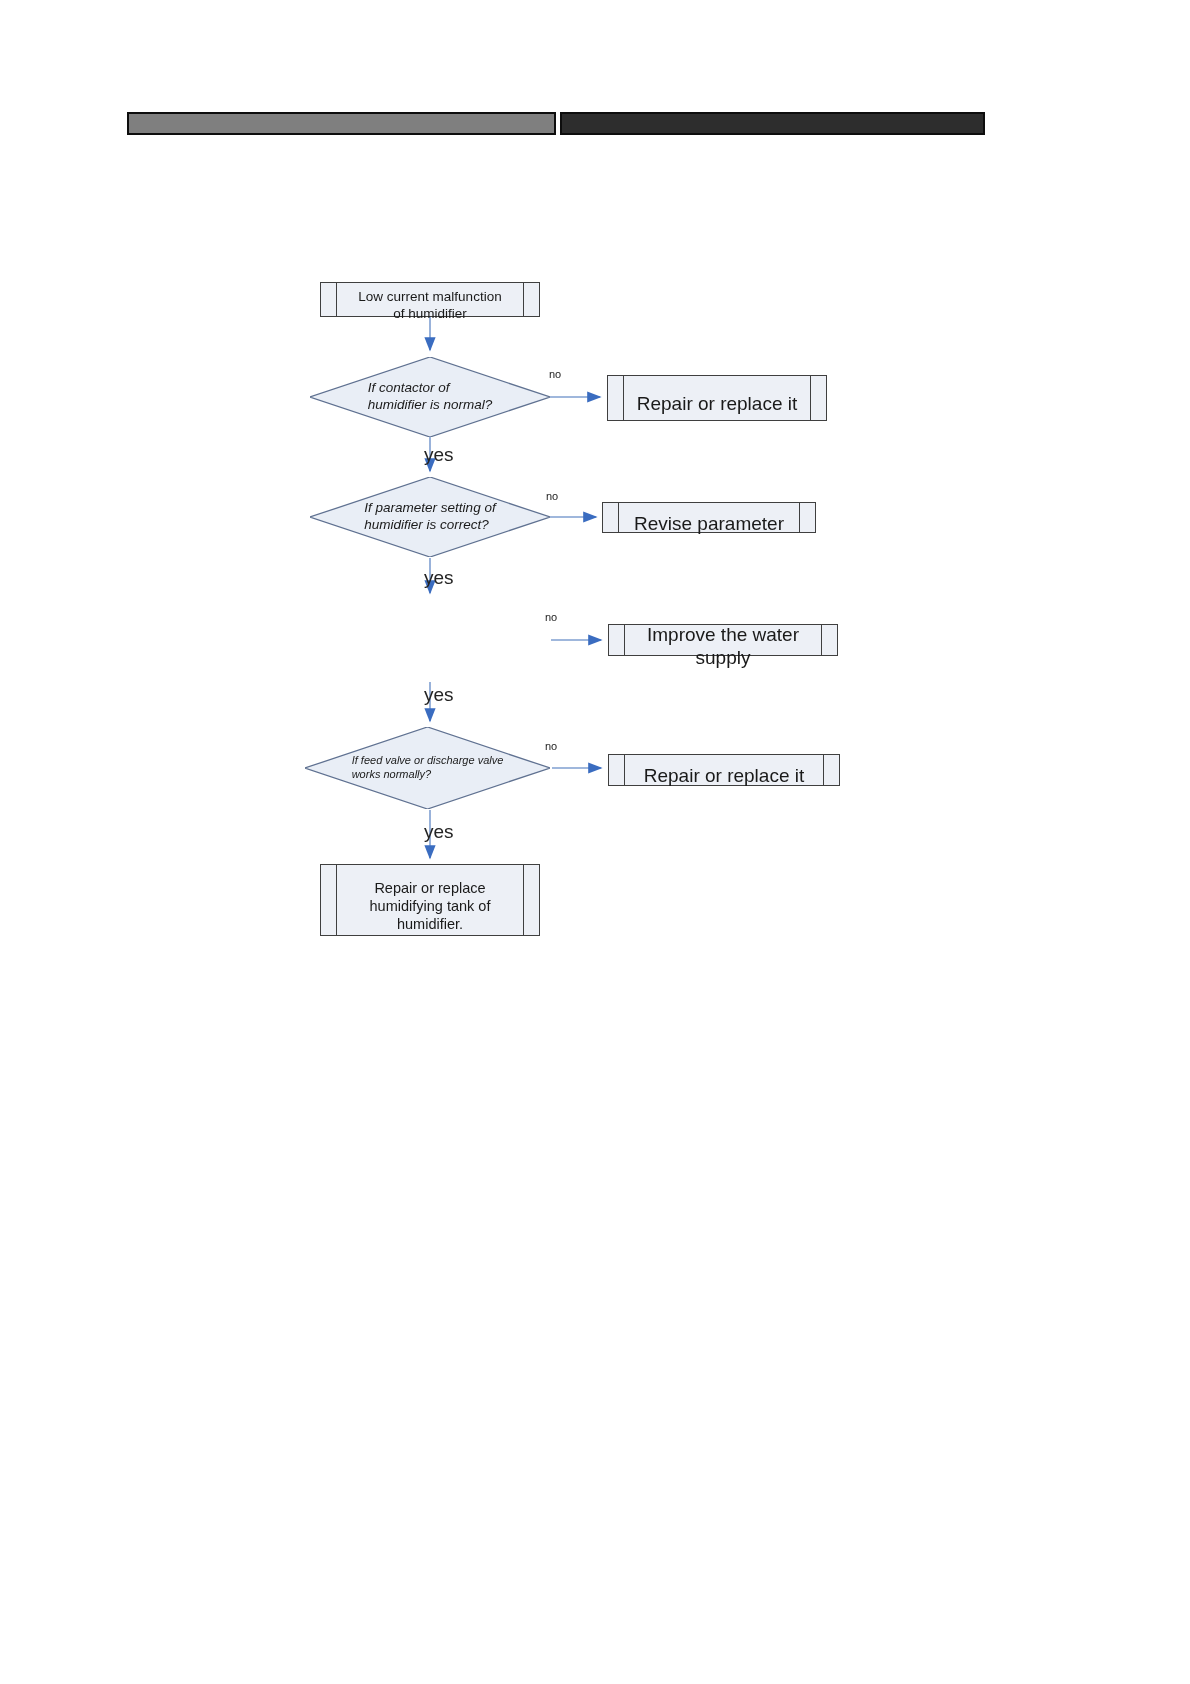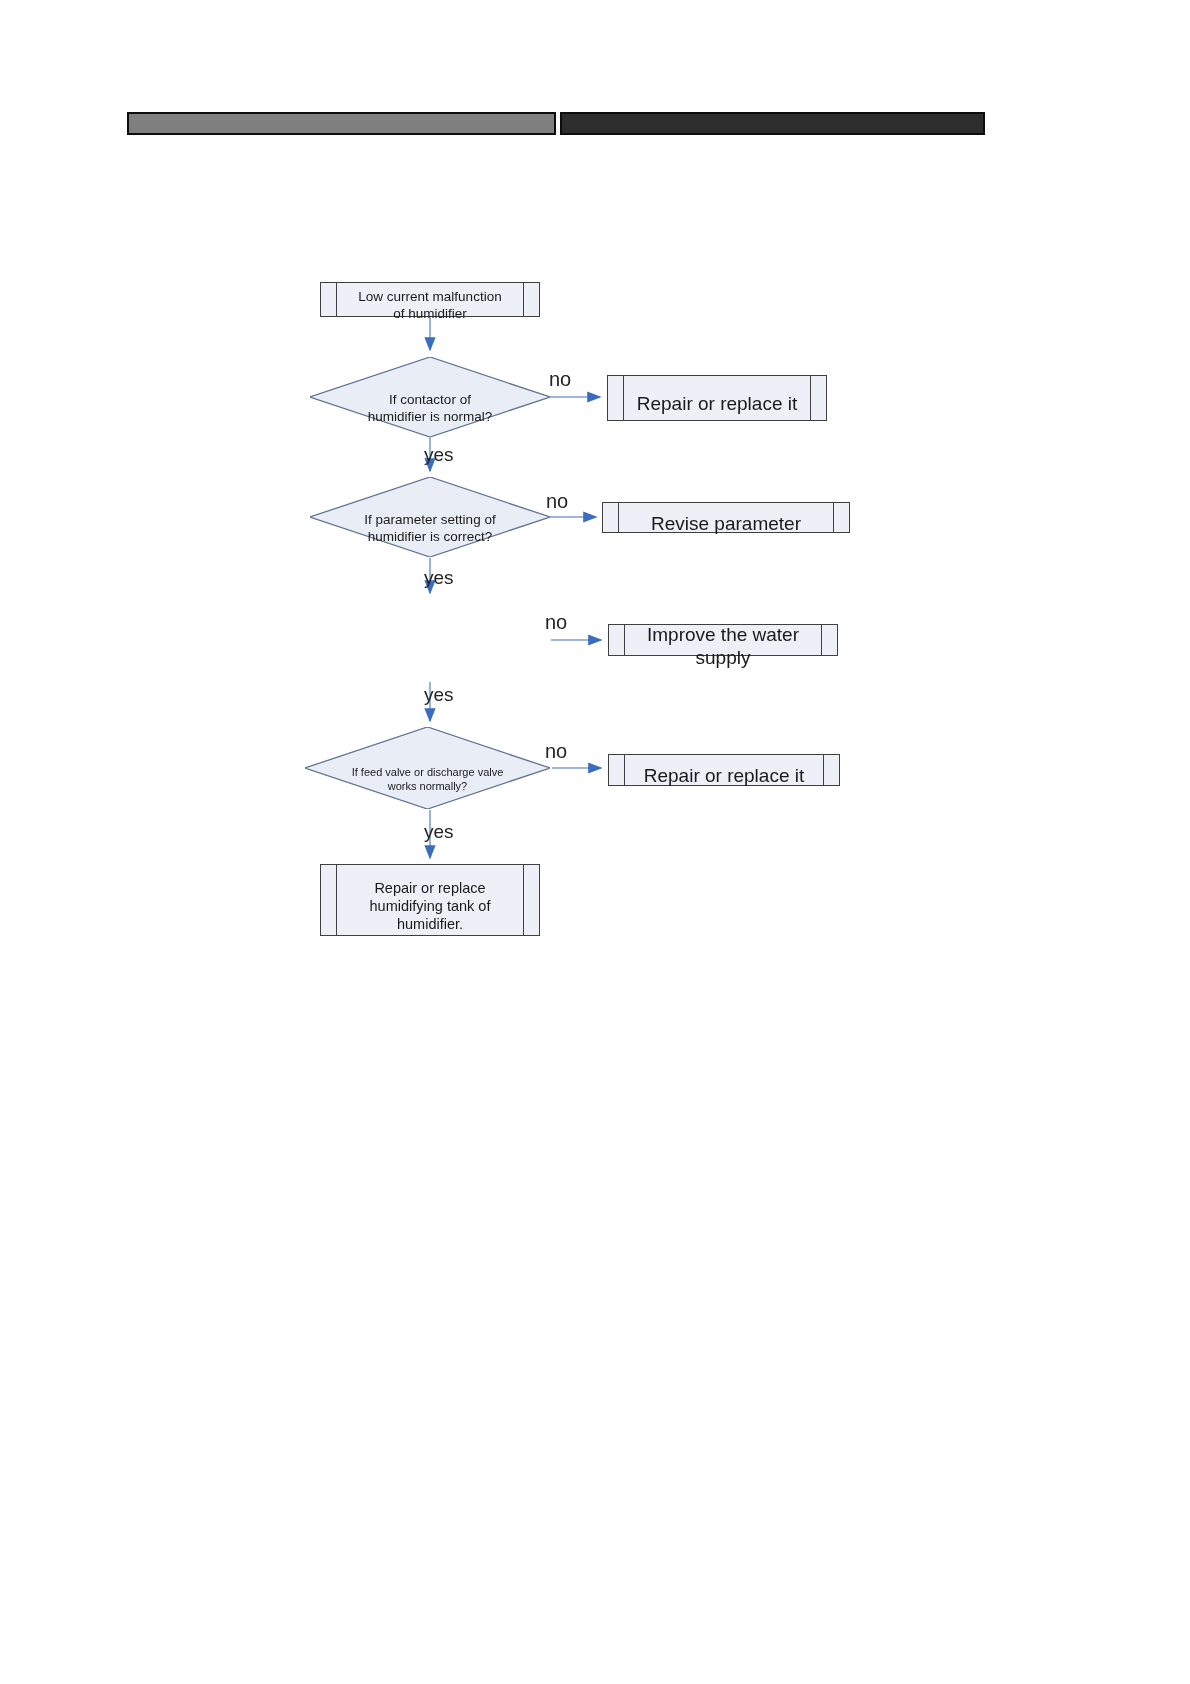--- a/index.html
+++ b/index.html
@@ -42,30 +42,30 @@
 
   
   .diamond{position:absolute;}
   .diamond svg{position:absolute;left:0;top:0;width:100%;height:100%;}
   .diamond polygon{
     fill:#e9eef6;
     stroke:#5f7191;stroke-width:1.3;
     vector-effect:non-scaling-stroke;
   }
   .dtext{
-    position:absolute;left:0;top:12px;width:100%;height:100%;
+    position:absolute;left:0;top:0;width:100%;height:100%;
     display:flex;align-items:center;justify-content:center;
-    text-align:center;white-space:pre-line;line-height:1.25;
+    white-space:pre-line;line-height:1.25;font-style:italic;
   }
   .dlarge .dtext{font-size:13.5px;}
   .dsmall .dtext{font-size:11px;}
 
   
   .edge-label{position:absolute;color:#242424;}
-  .no-label{font-size:20px;}
+  .no-label{font-size:11px;}
   .yes-label{font-size:19px;}
 </style>
 </head>
 <body>
 
 <div class="page">
 
   <div class="hbar hbar-left"></div>
   <div class="hbar hbar-right"></div>
 
@@ -105,21 +105,21 @@
   <span class="edge-label yes-label" style="left:424px;top:444px;">yes</span>
 
   <div class="diamond dlarge" style="left:310px;top:477px;width:240px;height:80px;">
     <svg viewBox="0 0 240 80" preserveAspectRatio="none">
       <polygon points="120,0 240,40 120,80 0,40"></polygon>
     </svg>
     <div class="dtext">If parameter setting of
 humidifier is correct?</div>
   </div>
   <span class="edge-label no-label" style="left:546px;top:490px;">no</span>
-  <div class="ppbox action-box" style="left:602px;top:502px;width:248px;height:31px;">
+  <div class="ppbox action-box" style="left:602px;top:502px;width:214px;height:31px;">
     <div class="pptext">Revise parameter</div>
   </div>
   <span class="edge-label yes-label" style="left:424px;top:567px;">yes</span>
 
   <span class="edge-label no-label" style="left:545px;top:611px;">no</span>
   <div class="ppbox action-box" style="left:608px;top:624px;width:230px;height:32px;">
     <div class="pptext">Improve the water supply</div>
   </div>
   <span class="edge-label yes-label" style="left:424px;top:684px;">yes</span>
 

